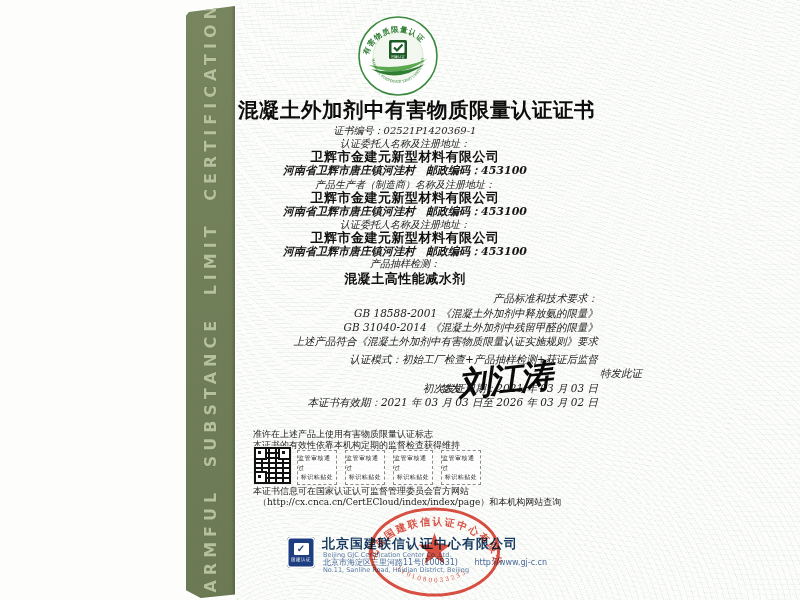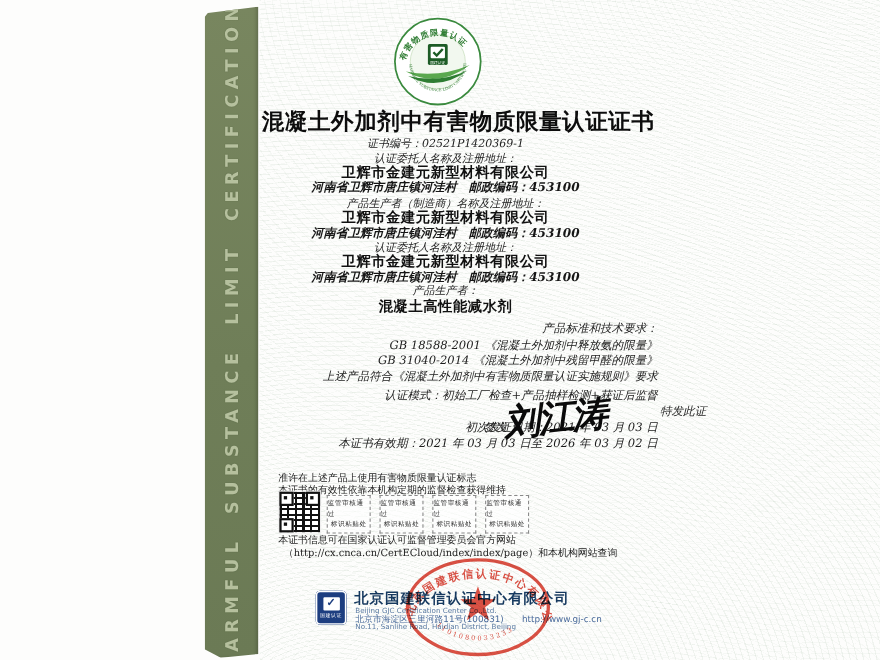--- a/index.html
+++ b/index.html
@@ -134,21 +134,21 @@
 <div class="c addr" style="top:163px;">河南省卫辉市唐庄镇河洼村　邮政编码：453100</div>
 
 <div class="c lbl" style="top:178px;">产品生产者（制造商）名称及注册地址：</div>
 <div class="c company" style="top:189px;">卫辉市金建元新型材料有限公司</div>
 <div class="c addr" style="top:204px;">河南省卫辉市唐庄镇河洼村　邮政编码：453100</div>
 
 <div class="c lbl" style="top:218px;">认证委托人名称及注册地址：</div>
 <div class="c company" style="top:229px;">卫辉市金建元新型材料有限公司</div>
 <div class="c addr" style="top:244px;">河南省卫辉市唐庄镇河洼村　邮政编码：453100</div>
 
-<div class="c lbl" style="top:257px;">产品生产者：</div>
+<div class="c lbl" style="top:257px;">产品抽样检测：</div>
 <div class="c company" style="top:270px;">混凝土高性能减水剂</div>
 
 <div class="l body-line" style="top:292px;">产品标准和技术要求：</div>
 <div class="l body-line" style="top:307px;">GB 18588-2001 《混凝土外加剂中释放氨的限量》</div>
 <div class="l body-line" style="top:321px;">GB 31040-2014 《混凝土外加剂中残留甲醛的限量》</div>
 <div class="l body-line" style="top:335px;">上述产品符合《混凝土外加剂中有害物质限量认证实施规则》要求</div>
 <div class="l body-line" style="top:353px;">认证模式：初始工厂检查+产品抽样检测+获证后监督</div>
 <div class="l body-line" style="top:367px;margin-left:44px;">特发此证</div>
 <div class="l body-line" style="top:382px;">初次发证日期：2021 年 03 月 03 日</div>
 <div class="l body-line" style="top:396px;">本证书有效期：2021 年 03 月 03 日至 2026 年 03 月 02 日</div>

